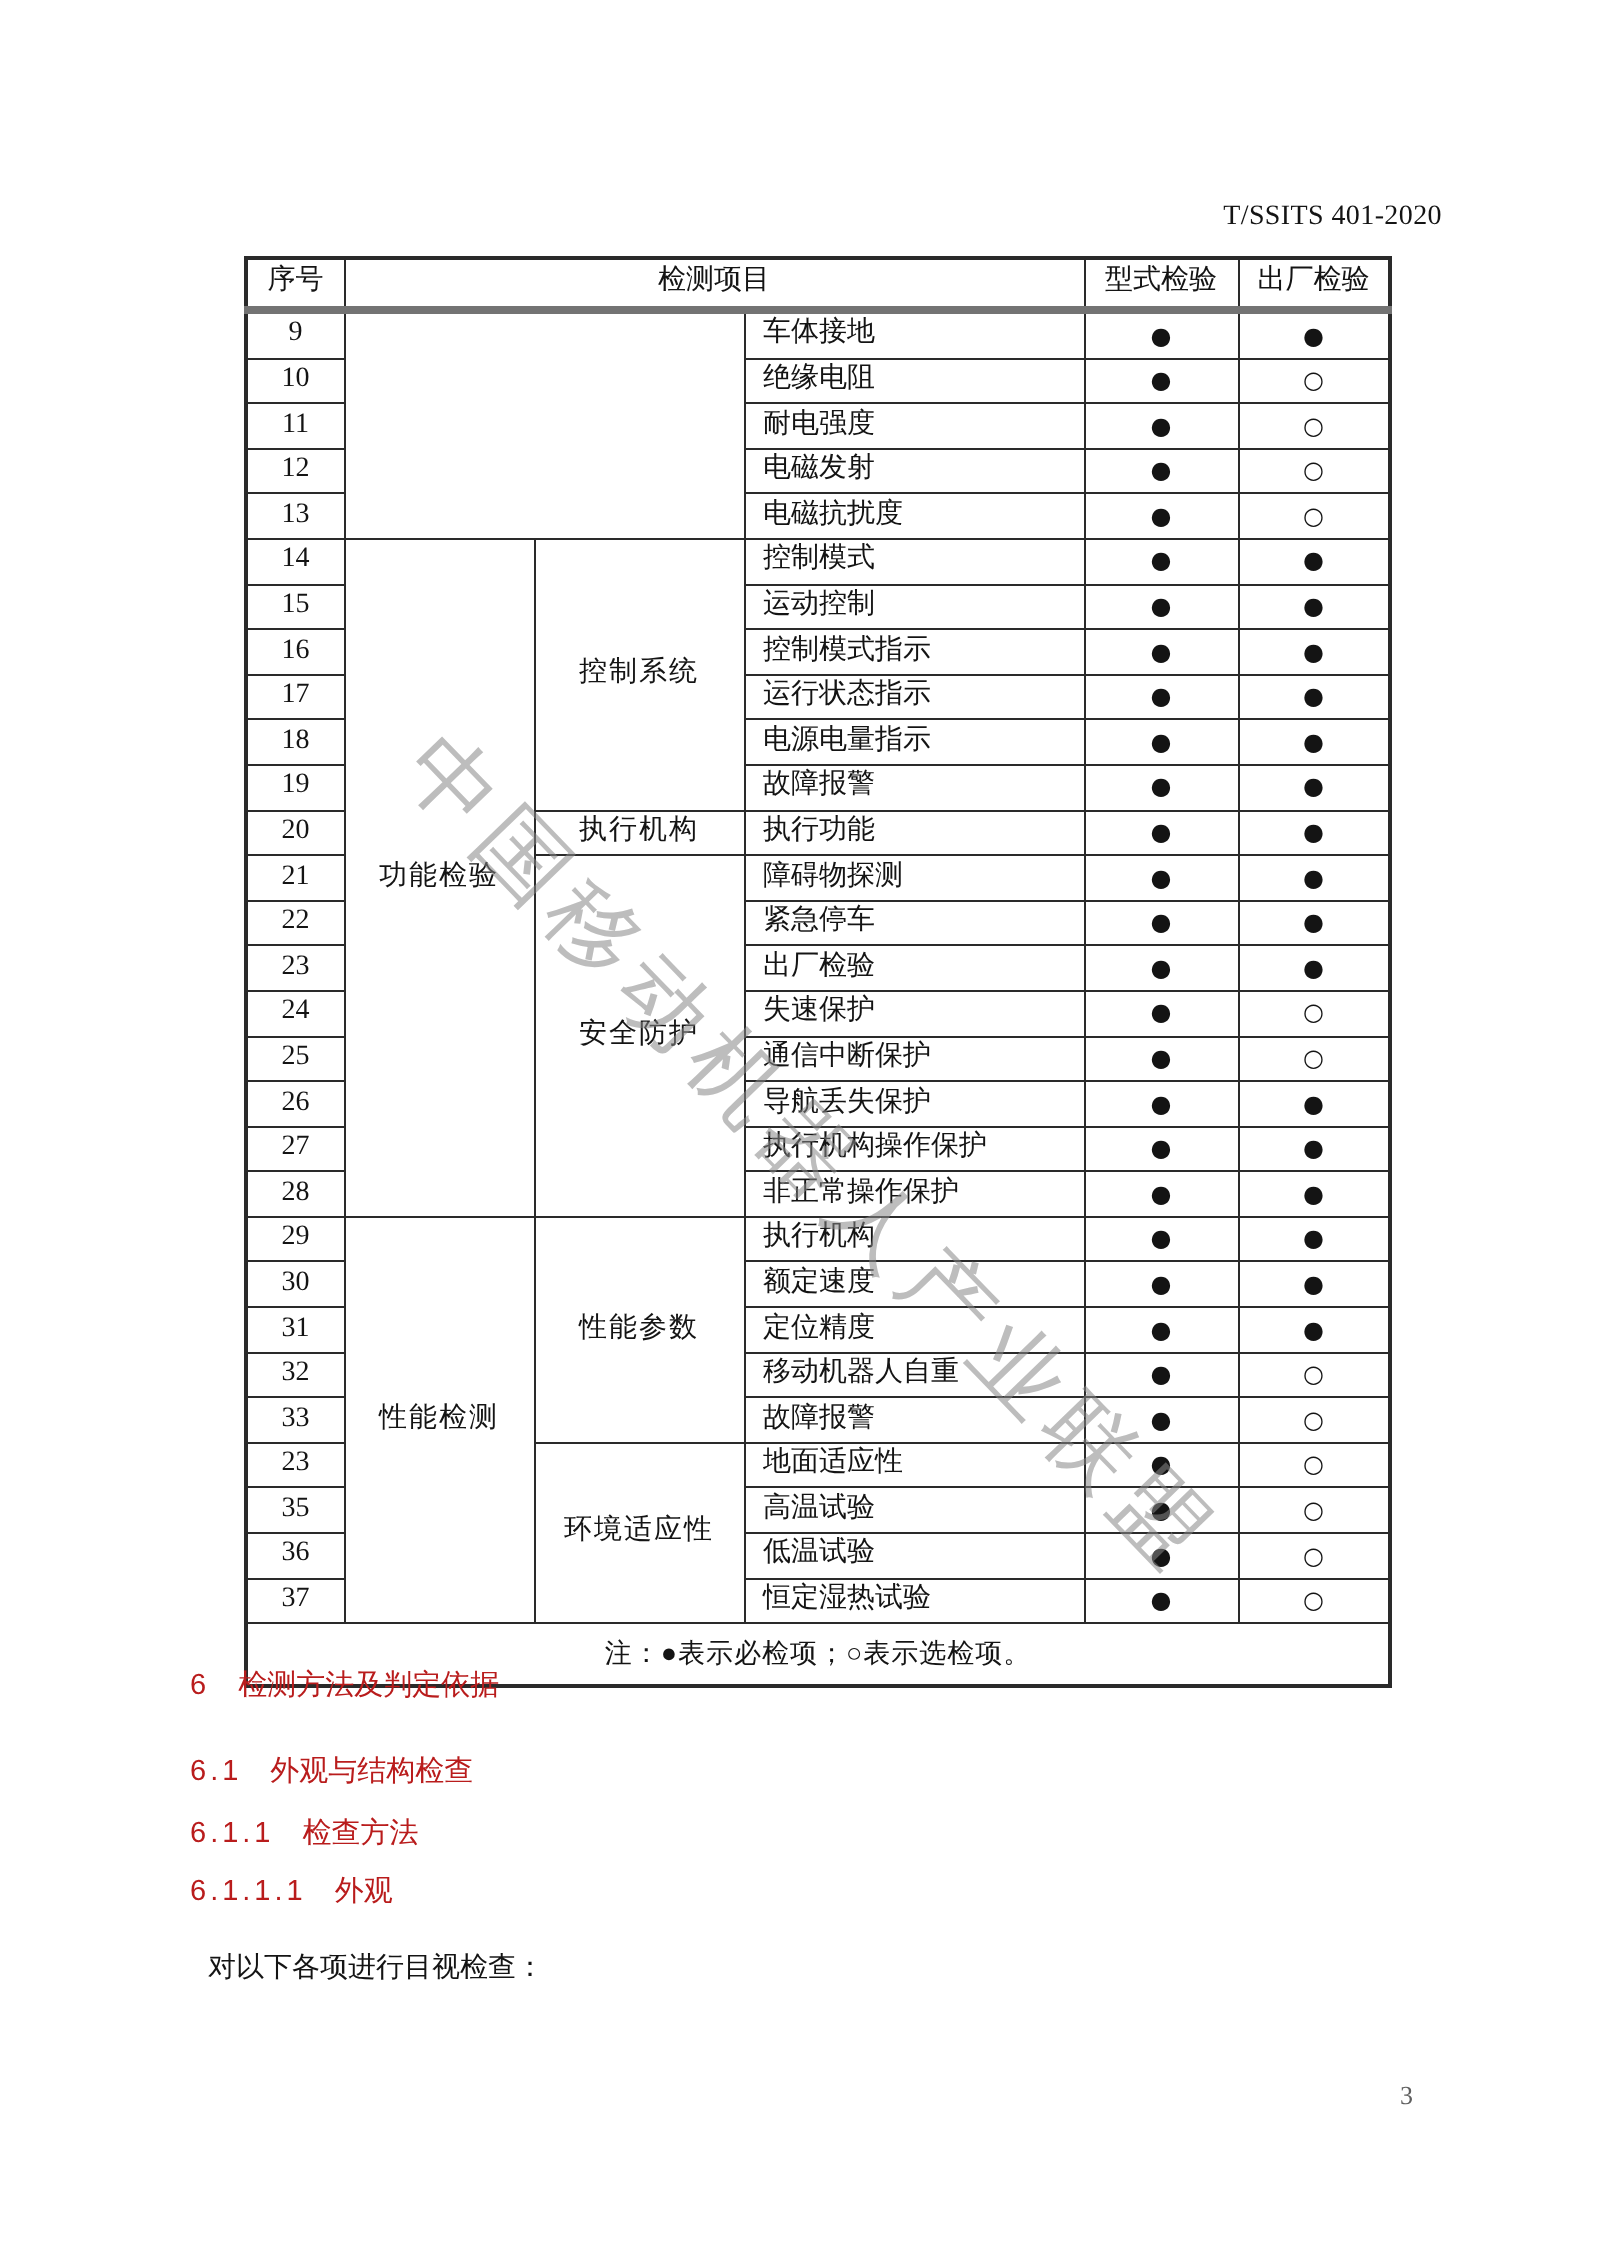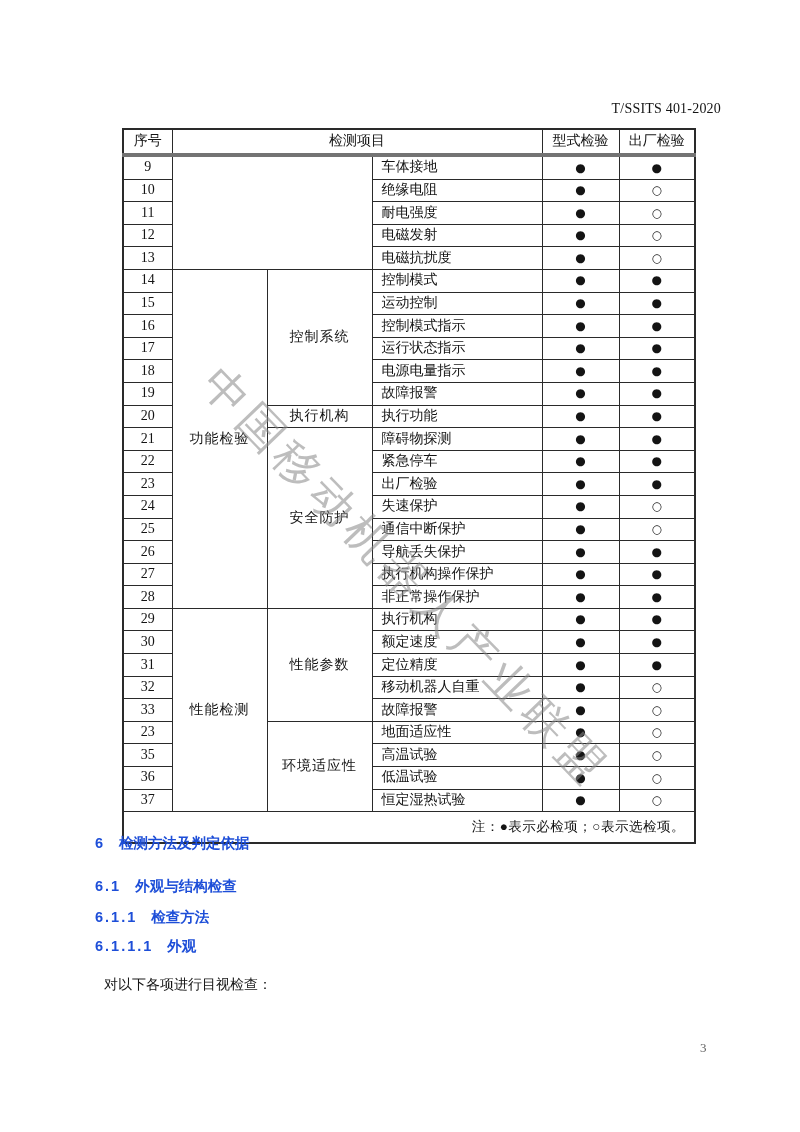--- a/index.html
+++ b/index.html
@@ -35,37 +35,37 @@
     height:21.6px;
     line-height:1.05;
     overflow:hidden;
     white-space:nowrap;
   }
   .test-table thead th { height:23px; border-bottom:4px solid #737373; }
   .test-table .c-item { text-align:left; padding-left:9px; }
   .test-table .c-g { letter-spacing:1px; }
   .test-table .c-mark { font-family:"DejaVu Sans",sans-serif; font-size:12px; }
   .test-table .c-note {
-    text-align:right; padding:8px 9px; height:auto;
+    text-align:center; padding:8px 9px; height:auto;
     font-size:13.5px; letter-spacing:0.5px;
   }
 
   .watermark {
     position:absolute; left:405px; top:577px;
     transform:translate(-50%,-50%) rotate(46deg);
     font-size:45px; letter-spacing:6px; white-space:nowrap;
     color:rgba(134,134,134,0.55);
     z-index:3; pointer-events:none;
     font-family:"Liberation Serif","DejaVu Serif",serif;
   }
 
   .sections { position:absolute; left:95px; top:836px; width:630px; z-index:2; }
   .heading {
     font-family:"Liberation Sans","DejaVu Sans",sans-serif;
-    font-weight:bold; font-size:14.5px; line-height:15px; color:#1d4ed8;
+    font-weight:normal; font-size:14.5px; line-height:15px; color:#b91c1c;
   }
   .heading .num { margin-right:14px; letter-spacing:2px; }
   .h1 { margin:0 0 28px 0; }
   .h2 { margin:12px 0 16px 0; }
   .h3 { margin:0 0 14px 0; }
   .h4 { margin:0 0 20px 0; }
   .body-text { margin-left:9px; font-size:14px; }
   .intro { line-height:22px; }
   .list-item { line-height:22px; }
   .list-item .marker { display:inline-block; width:27px; }

